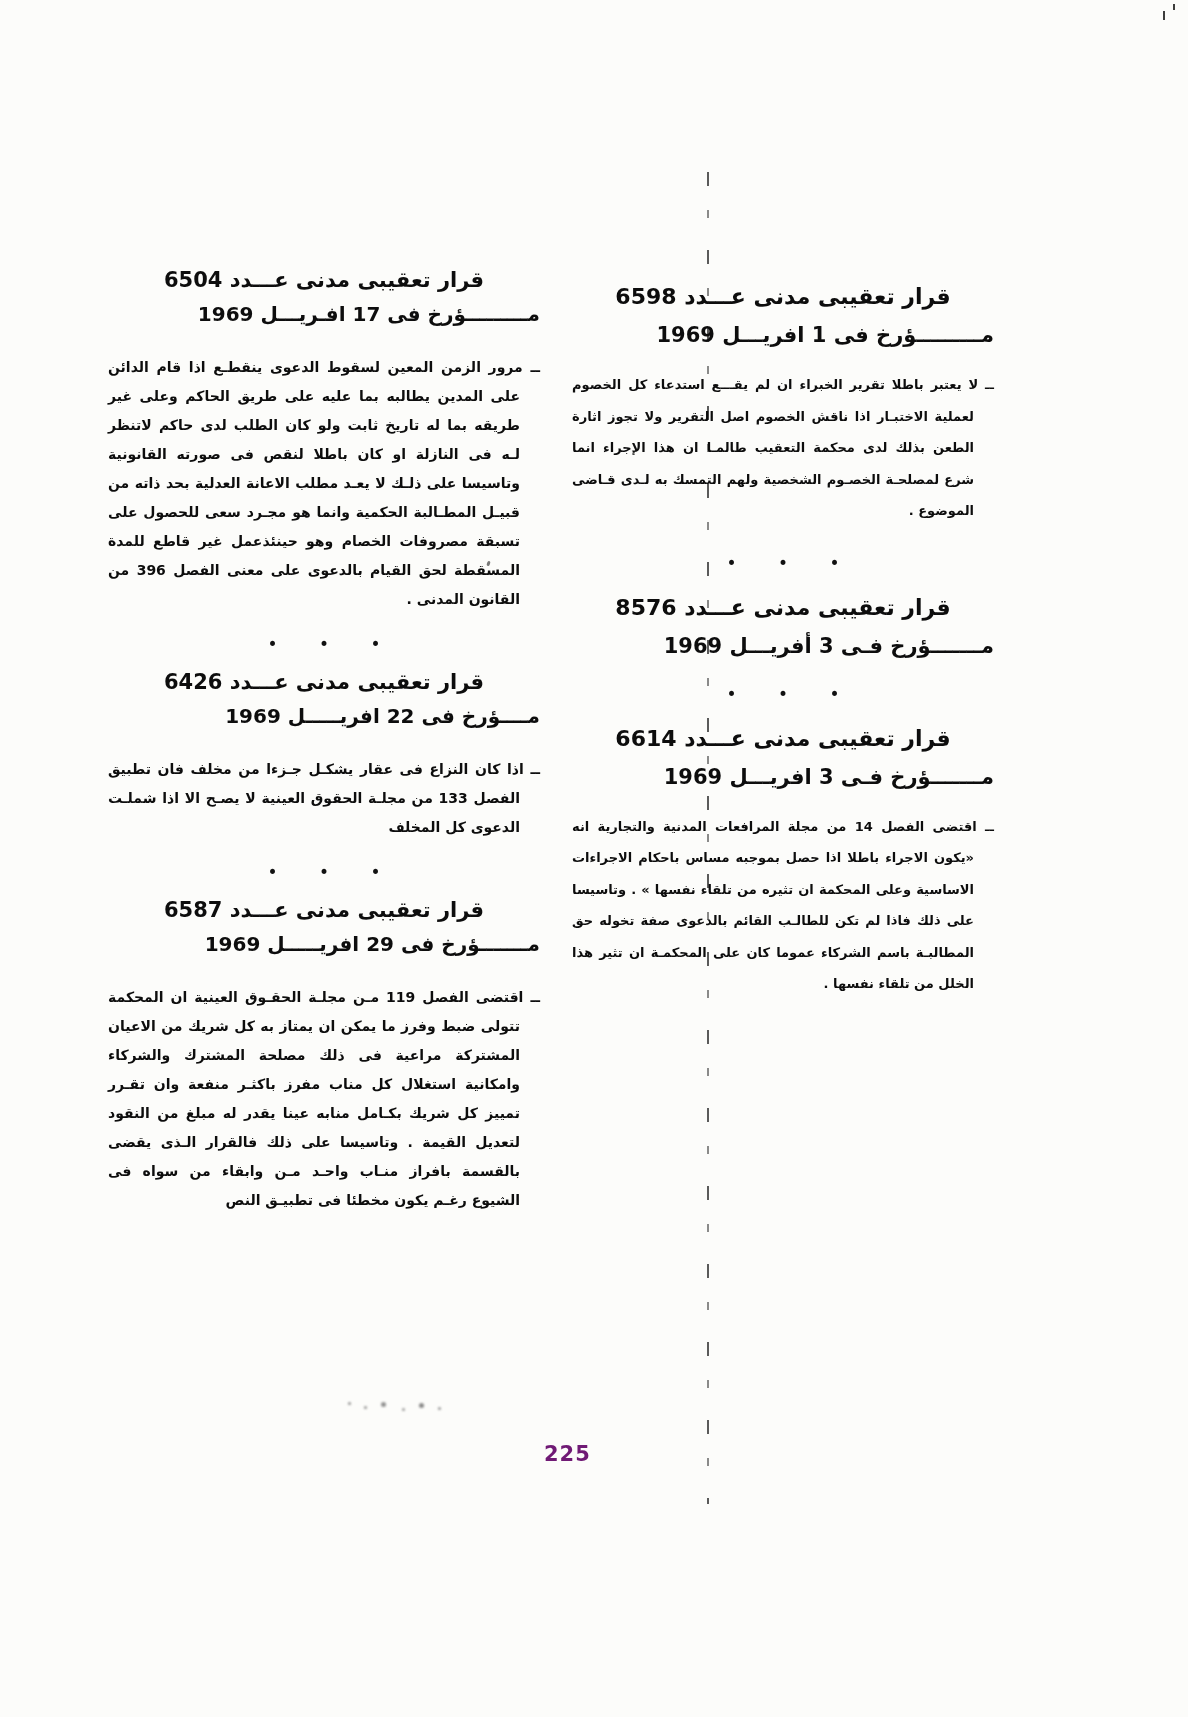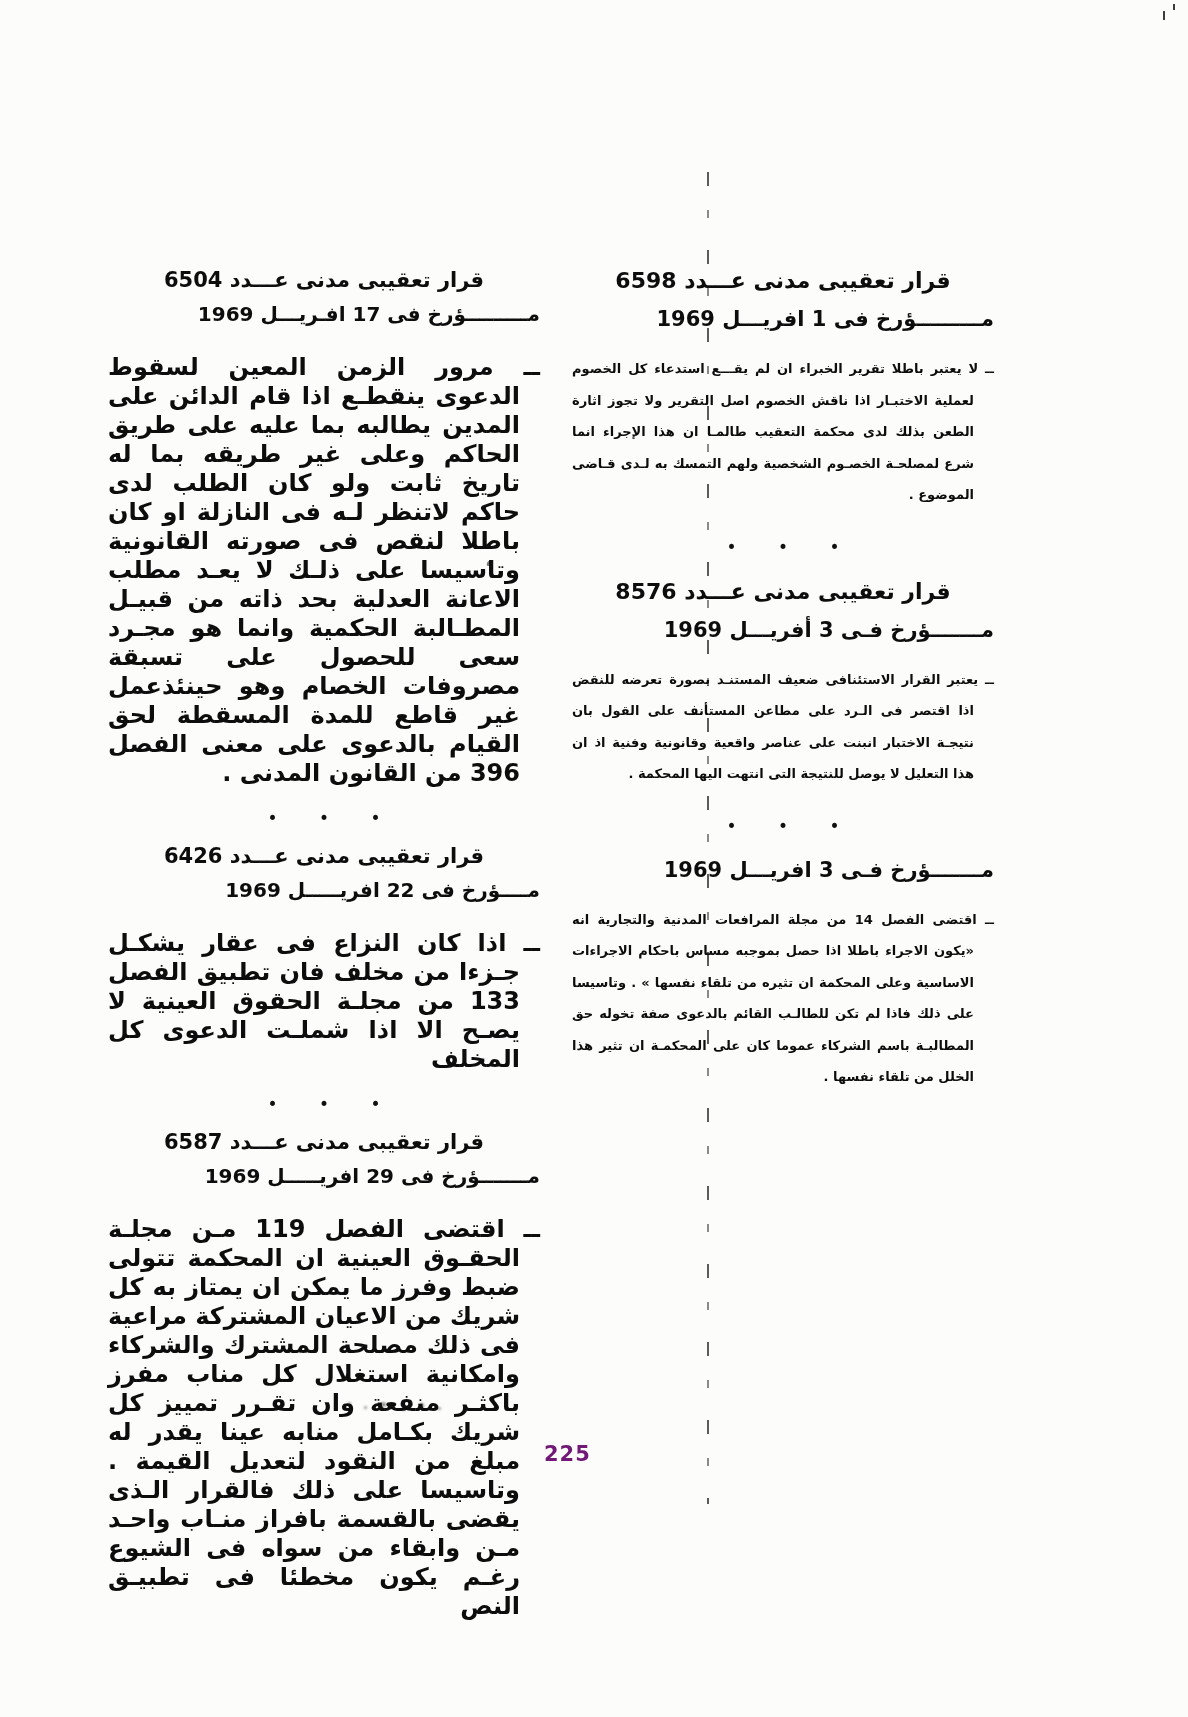--- a/index.html
+++ b/index.html
@@ -8,21 +8,21 @@
     width: 1188px;
     height: 1717px;
     background: #fcfcfa;
     font-family: "DejaVu Sans", sans-serif;
     color: #0d0d0d;
     overflow: hidden;
   }
 
   
   .col { position: absolute; direction: rtl; }
-  .col-right { top: 268px; left: 572px; width: 422px; }
+  .col-right { top: 284px; left: 572px; width: 422px; }
   .col-left  { top: 268px; left: 108px;  width: 432px; }
 
   .entry-title {
     font-weight: bold;
     text-align: center;
     margin: 0 0 14px 0;
     font-size: 22px;
     letter-spacing: 0.5px;
   }
   .col-left .entry-title { font-size: 21px; margin-bottom: 10px; }
@@ -37,21 +37,21 @@
 
   .entry-body {
     margin: 0;
     font-weight: bold;
     text-align: justify;
     text-align-last: right;
     padding-right: 20px;
     text-indent: -20px;
   }
   .col-right .entry-body { font-size: 13px; line-height: 31.5px; }
-  .col-left  .entry-body { font-size: 24px; line-height: 29px; margin-top: 27px; }
+  .col-left  .entry-body { font-size: 14px; line-height: 29px; margin-top: 27px; }
 
   .separator {
     direction: ltr;
     text-align: center;
     font-size: 17px;
     word-spacing: 36px;
     margin: 26px 0 22px 0;
     color: #111;
   }
   .col-left .separator { margin: 20px 0 16px 0; }
@@ -115,24 +115,24 @@
   <section class="col col-right">
     <article class="entry">
       <h3 class="entry-title">قرار تعقيبى مدنى عـــدد 6598</h3>
       <div class="entry-date">مـــــــــؤرخ فى 1 افريـــل 1969</div>
       <p class="entry-body">ــ لا يعتبر باطلا تقرير الخبراء ان لم يقـــع استدعاء كل الخصوم لعملية الاختبـار اذا ناقش الخصوم اصل التقرير ولا تجوز اثارة الطعن بذلك لدى محكمة التعقيب طالمـا ان هذا الإجراء انما شرع لمصلحـة الخصـوم الشخصية ولهم التمسك به لـدى قـاضى الموضوع .</p>
     </article>
     <div class="separator">• • •</div>
     <article class="entry">
       <h3 class="entry-title">قرار تعقيبى مدنى عـــدد 8576</h3>
       <div class="entry-date">مـــــــؤرخ فـى 3 أفريـــل 1969</div>
-      <p class="entry-body">ــ يعتبر القرار الاستئنافى ضعيف المستنـد بصورة تعرضه للنقض اذا اقتصر فى الـرد على مطاعن المستأنف على القول بان نتيجـة الاختبار انبنت على عناصر واقعية وقانونية وفنية اذ ان هذا التعليل لا يوصل للنتيجة التى انتهت اليها المحكمة .</p>
     </article>
     <div class="separator">• • •</div>
     <article class="entry">
+      <h3 class="entry-title">قرار تعقيبى مدنى عـــدد 6614</h3>
       <div class="entry-date">مـــــــؤرخ فـى 3 افريـــل 1969</div>
       <p class="entry-body">ــ اقتضى الفصل 14 من مجلة المرافعات المدنية والتجارية انه «يكون الاجراء باطلا اذا حصل بموجبه مساس باحكام الاجراءات الاساسية وعلى المحكمة ان تثيره من تلقاء نفسها » . وتاسيسا على ذلك فاذا لم تكن للطالـب القائم بالدعوى صفة تخوله حق المطالبـة باسم الشركاء عموما كان على المحكمـة ان تثير هذا الخلل من تلقاء نفسها .</p>
     </article>
   </section>
 
   <section class="col col-left">
     <article class="entry">
       <h3 class="entry-title">قرار تعقيبى مدنى عـــدد 6504</h3>
       <div class="entry-date">مـــــــــؤرخ فى 17 افـريـــل 1969</div>
       <p class="entry-body">ــ مرور الزمن المعين لسقوط الدعوى ينقطـع اذا قام الدائن على المدين يطالبه بما عليه على طريق الحاكم وعلى غير طريقه بما له تاريخ ثابت ولو كان الطلب لدى حاكم لاتنظر لـه فى النازلة او كان باطلا لنقص فى صورته القانونية وتاسيسا على ذلـك لا يعـد مطلب الاعانة العدلية بحد ذاته من قبيـل المطـالبة الحكمية وانما هو مجـرد سعى للحصول على تسبقة مصروفات الخصام وهو حينئذعمل غير قاطع للمدة المسقطة لحق القيام بالدعوى على معنى الفصل 396 من القانون المدنى .</p>

